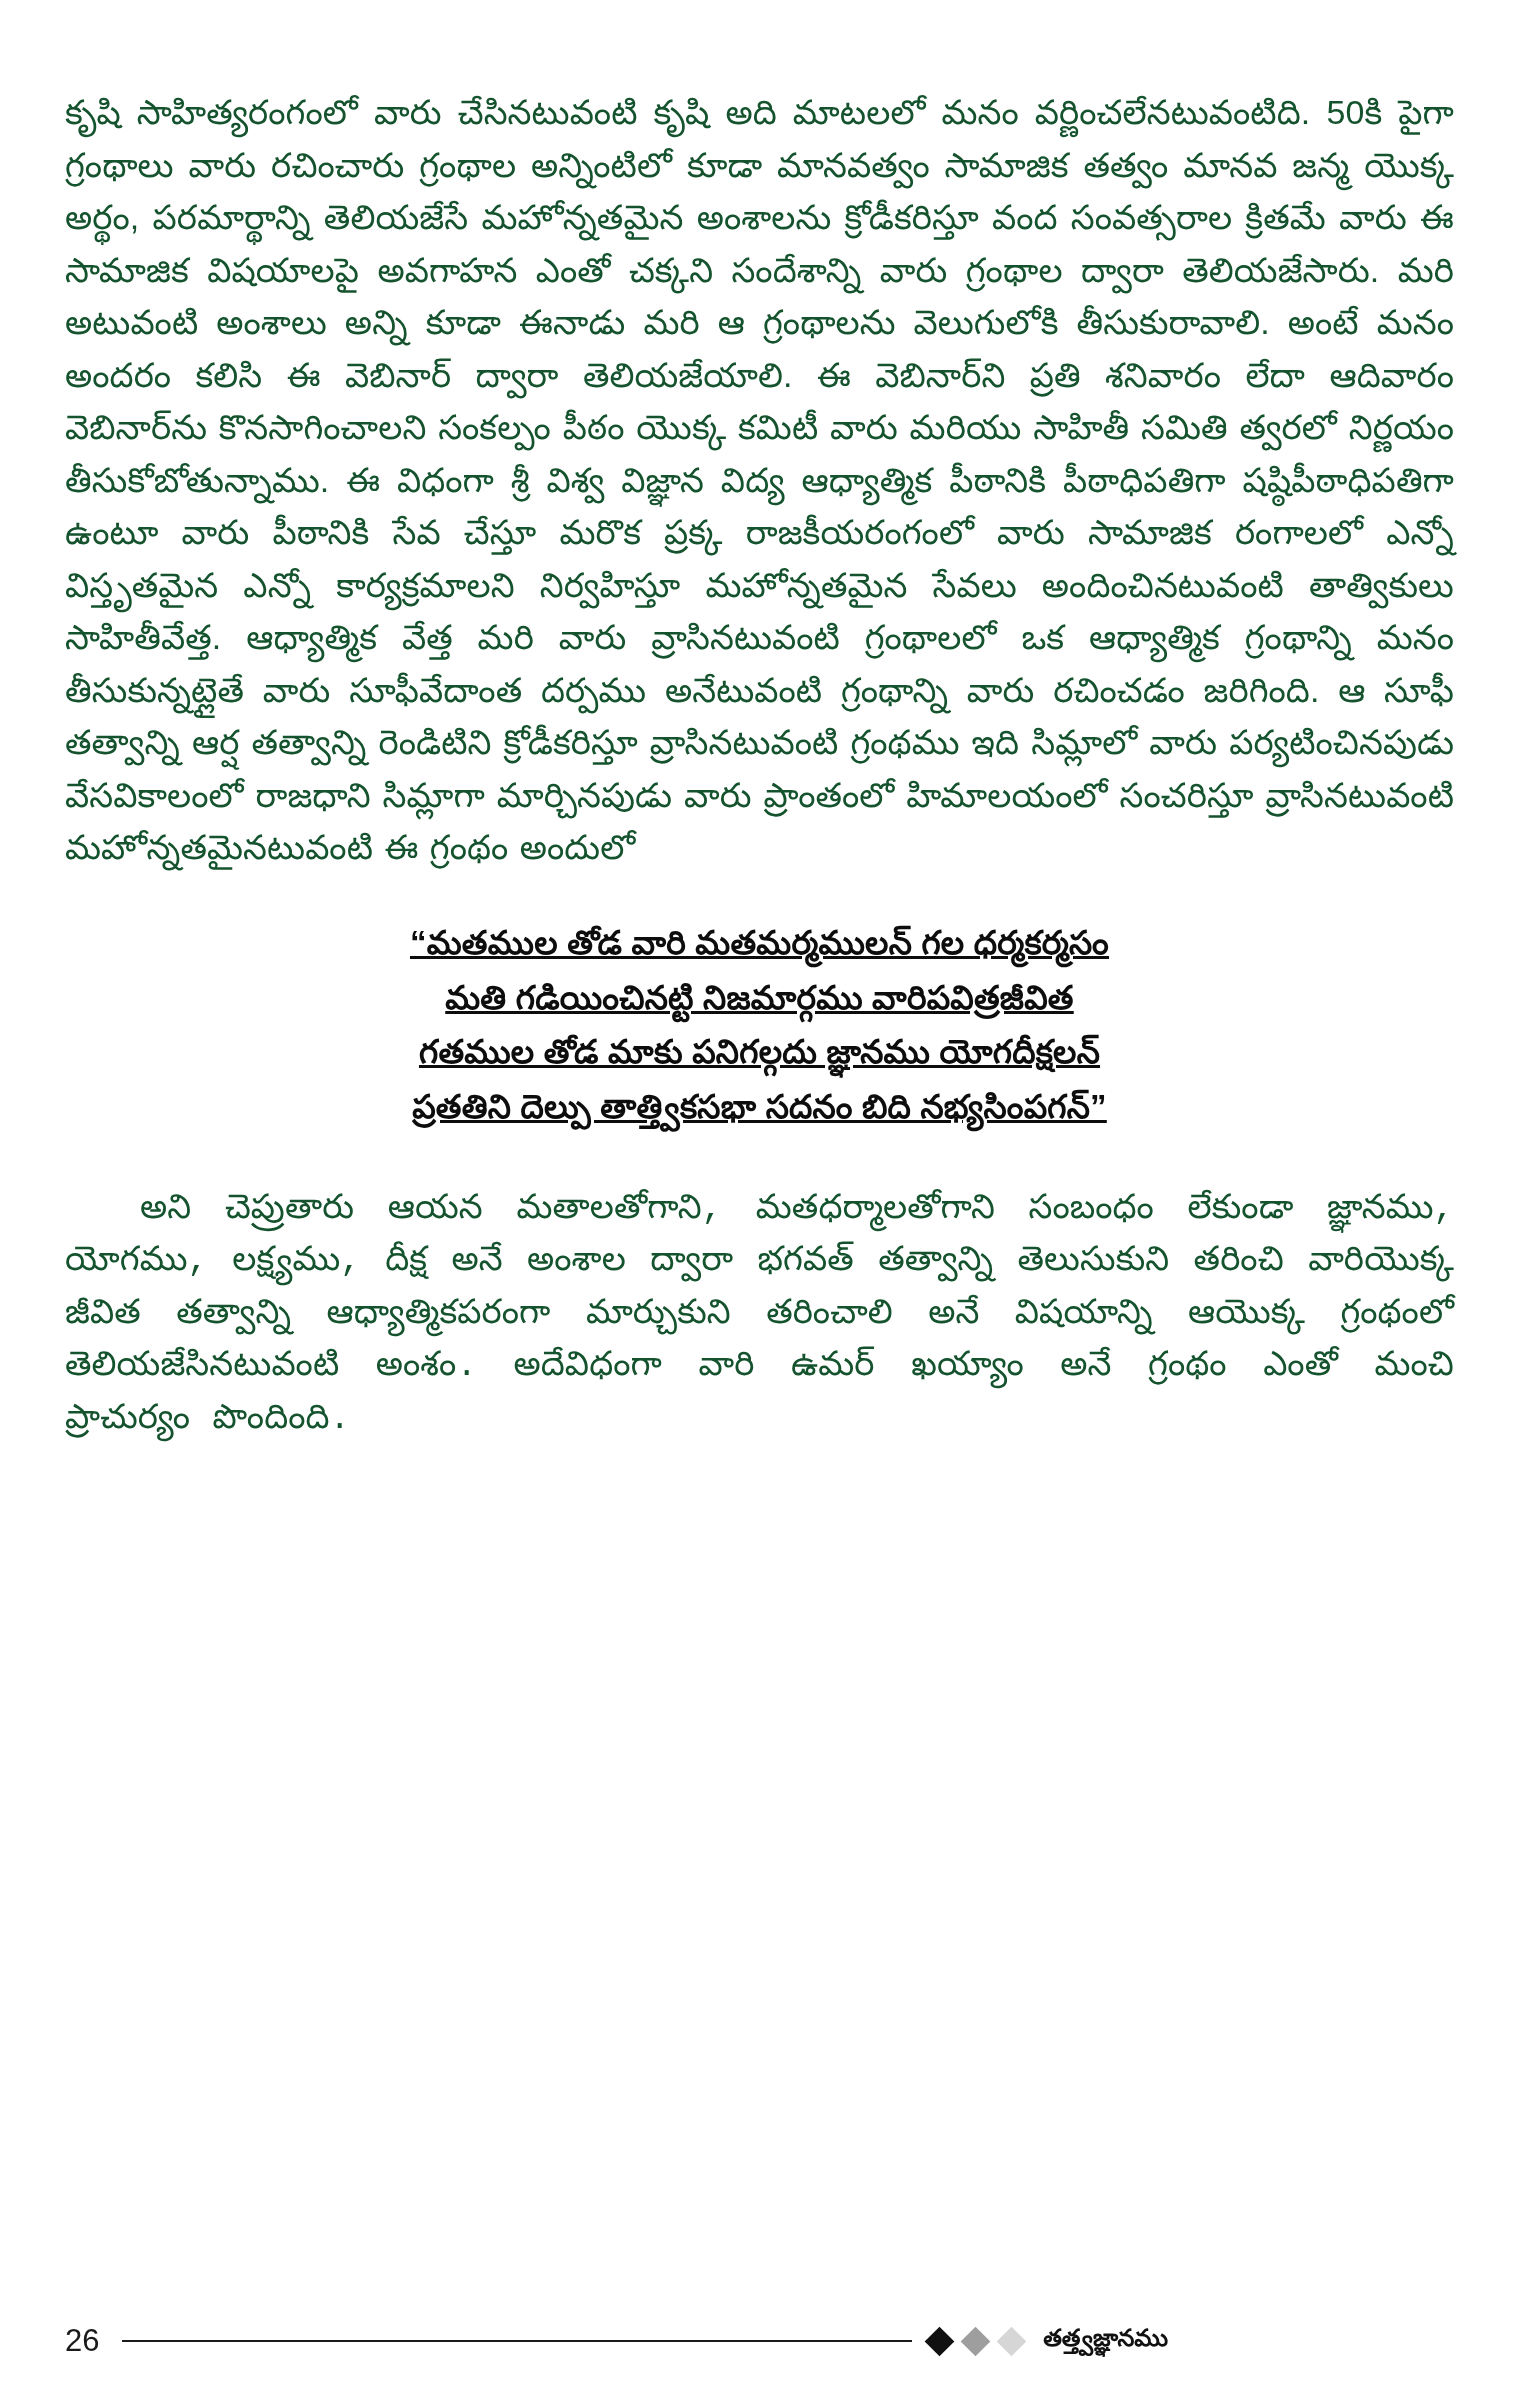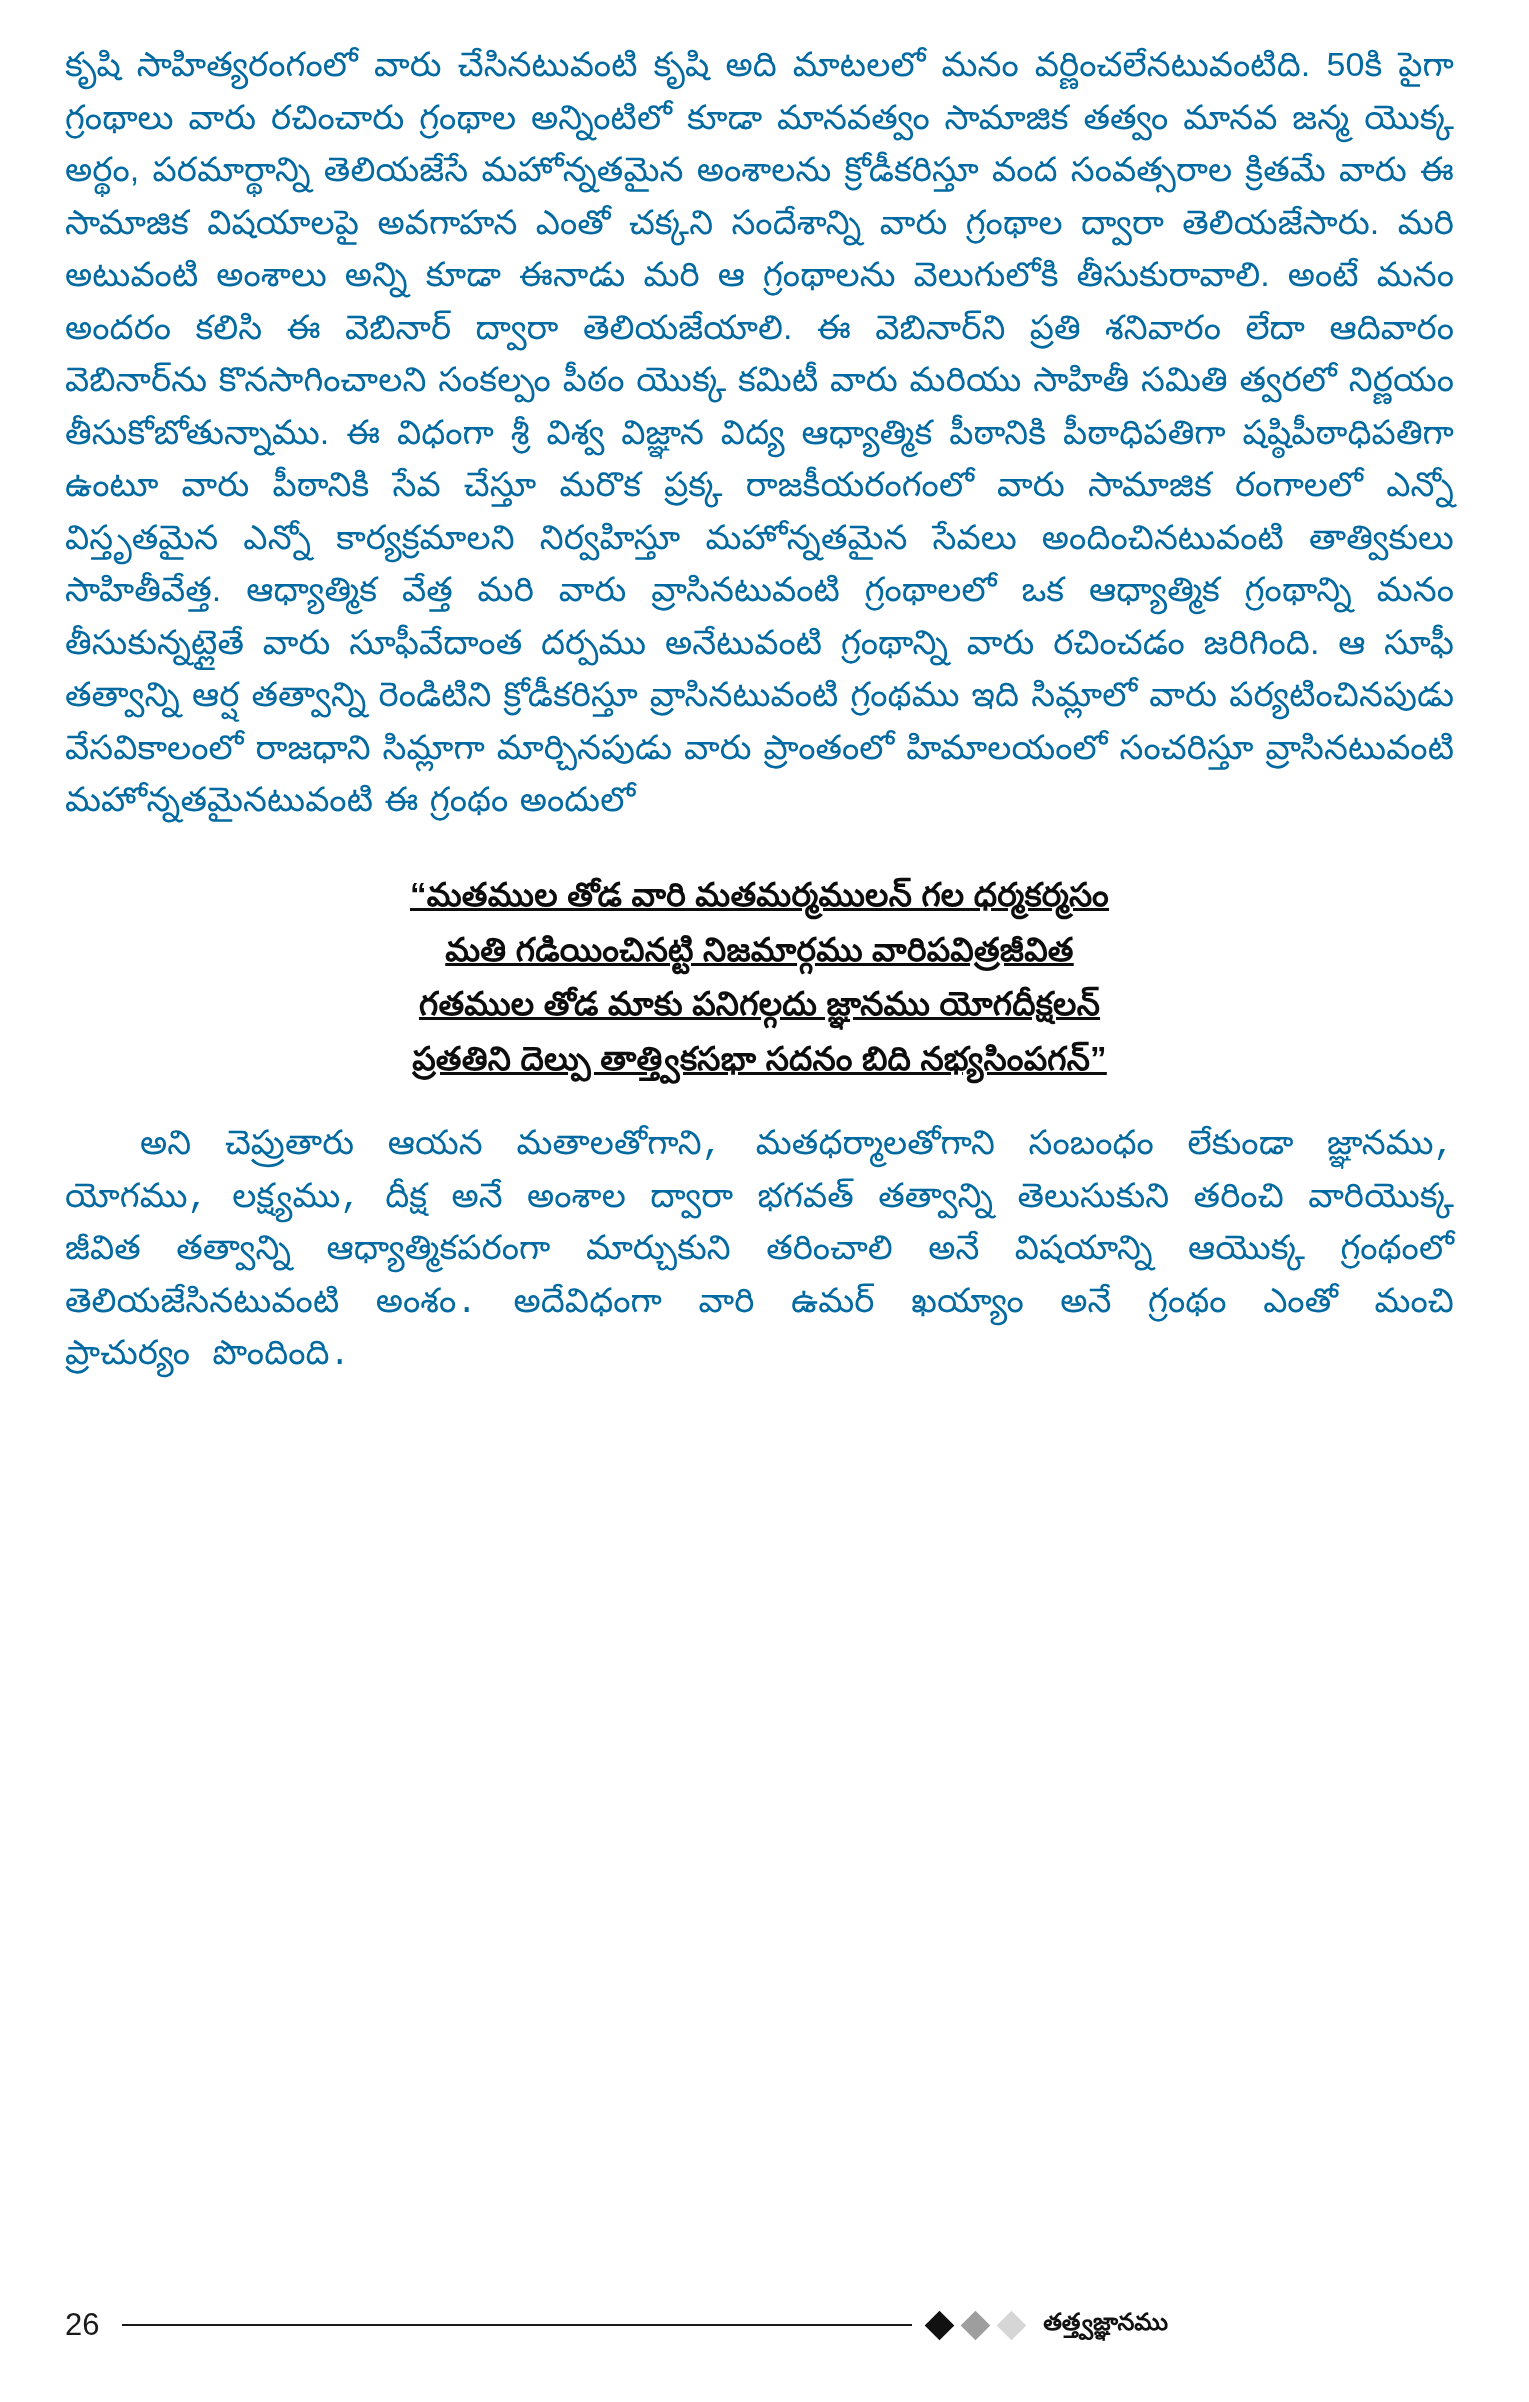--- a/index.html
+++ b/index.html
@@ -22,23 +22,24 @@
     height: 2402px;
     background: #ffffff;
     box-sizing: border-box;
     padding: 38px 75px 0 65px;
   }
   .body-text {
     font-size: 34px;
     line-height: 1.545;
     text-align: justify;
     text-justify: inter-word;
-    color: #0369a1;
+    color: #14532d;
     letter-spacing: 0.1px;
     word-spacing: 1.9px;
+    margin-top: 48px;
   }
   .body-text p {
     margin: 0 0 0 0;
   }
   .para-indent {
     text-indent: 75px;
     font-family: Liberation Mono, monospace;
   }
   .verse {
     margin: 42px 0 32.5px 0;
@@ -51,21 +52,21 @@
     text-decoration: underline;
   }
   .verse .vline {
     display: block;
     white-space: nowrap;
   }
   
   .footer {
     position: absolute;
     left: 0;
-    bottom: 16px;
+    bottom: 0;
     width: 1227px;
     height: 115px;
   }
   .footer-inner {
     position: absolute;
     left: 65px;
     right: 59px;
     bottom: 32.5px;
     height: 57px;
     display: flex;

